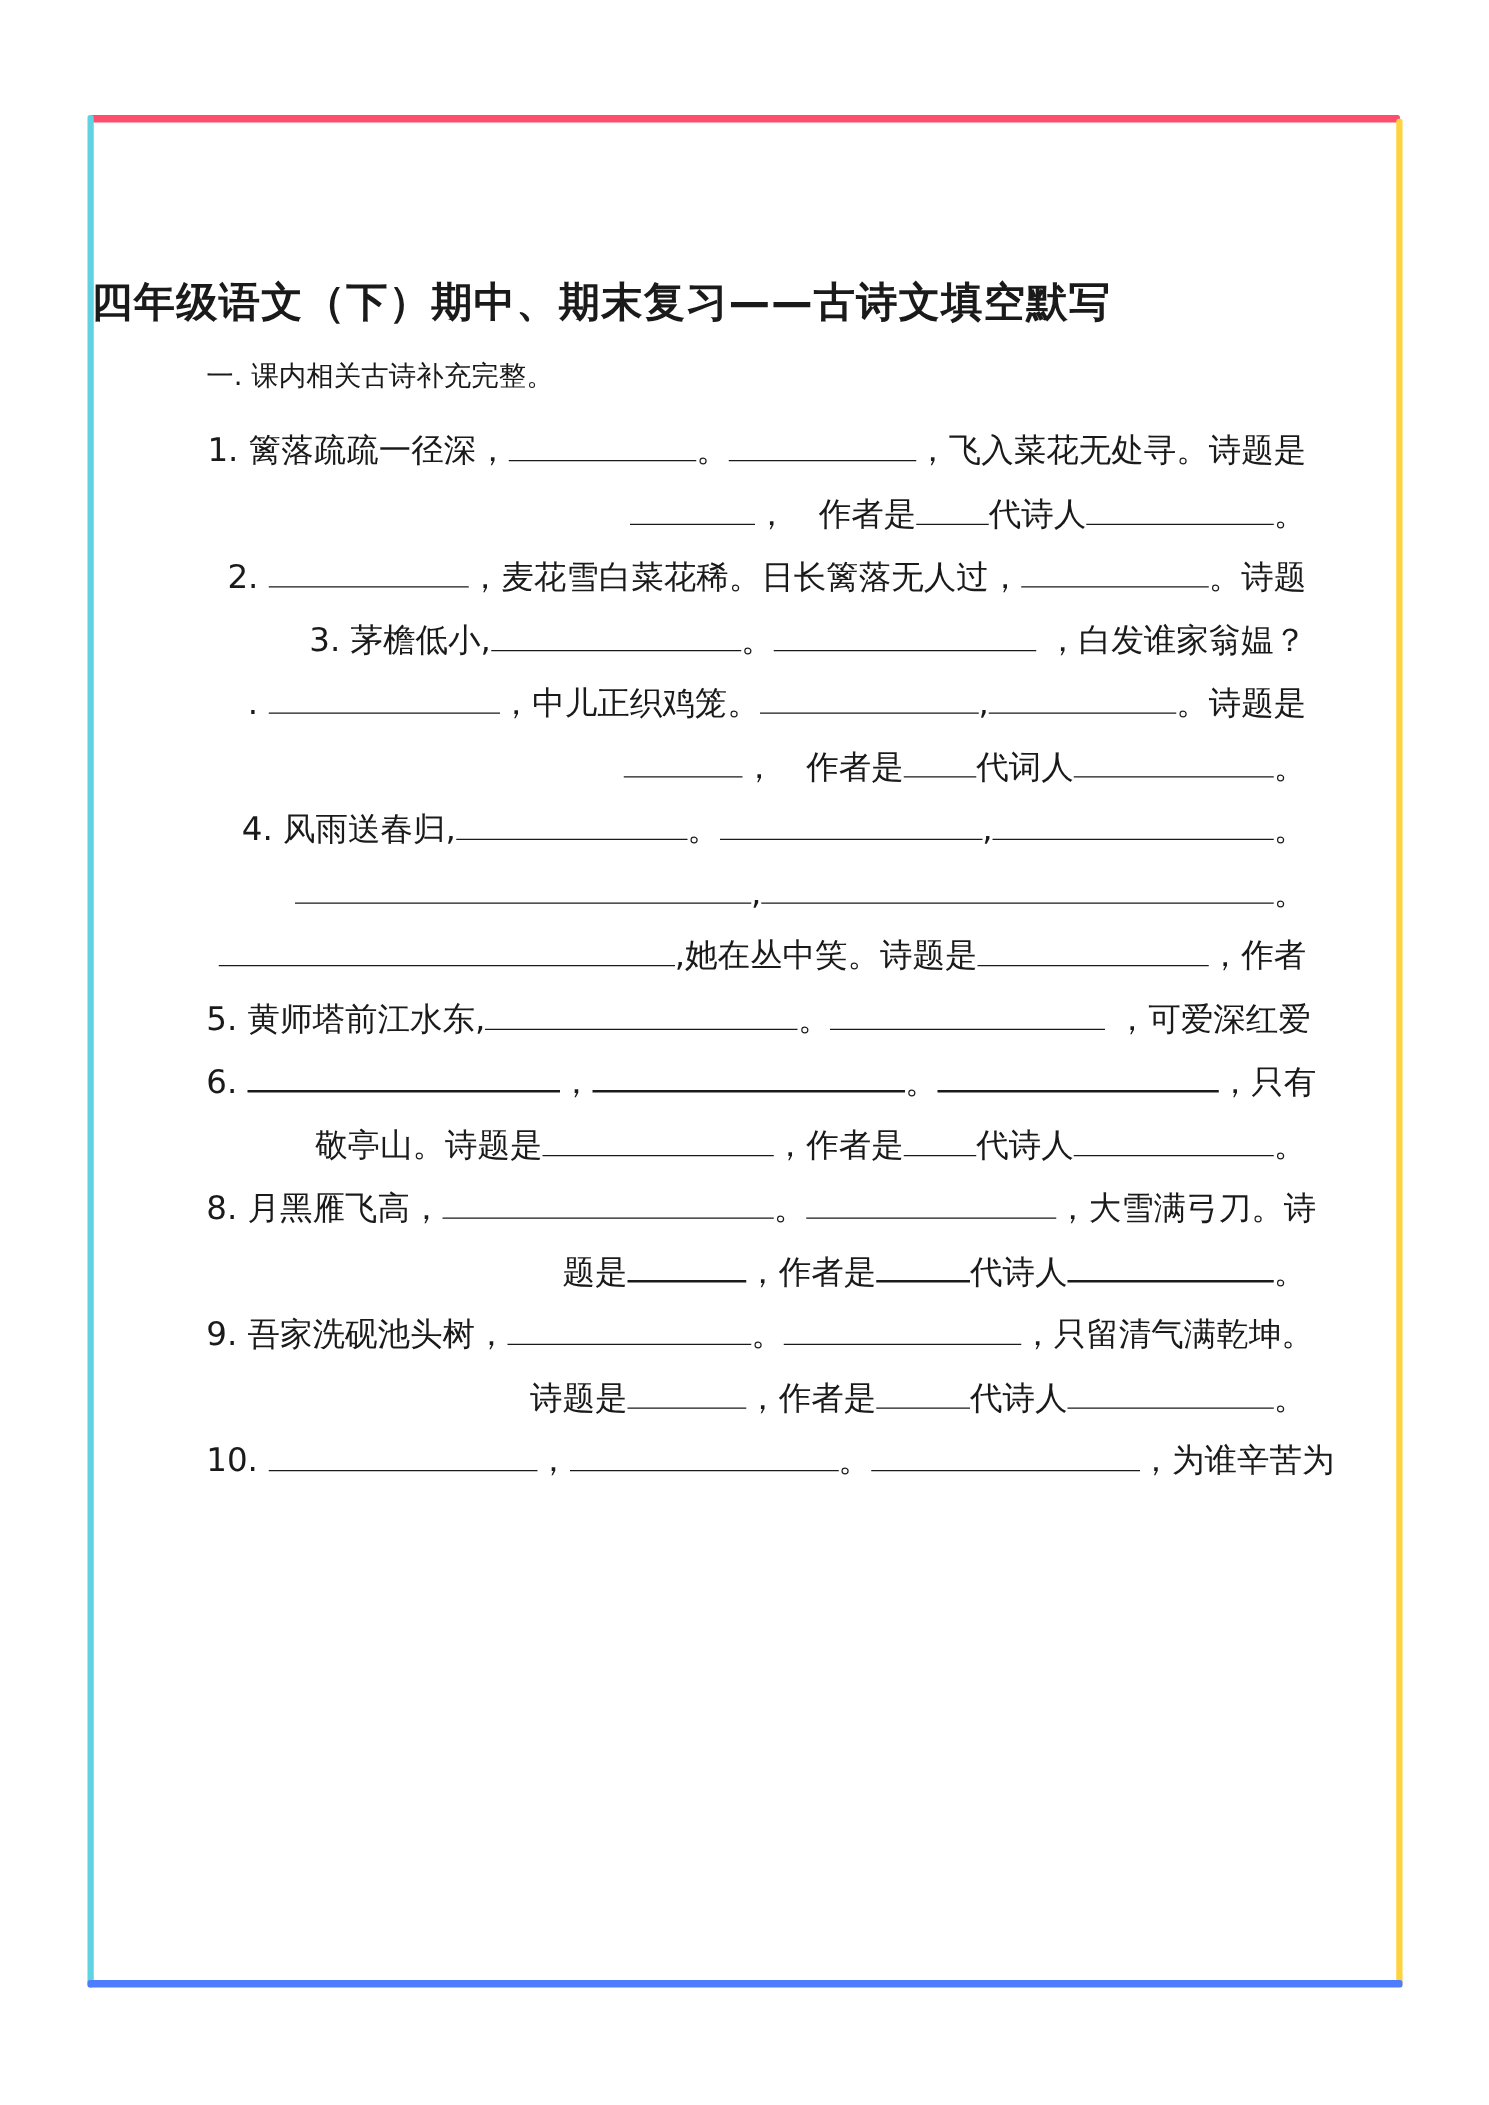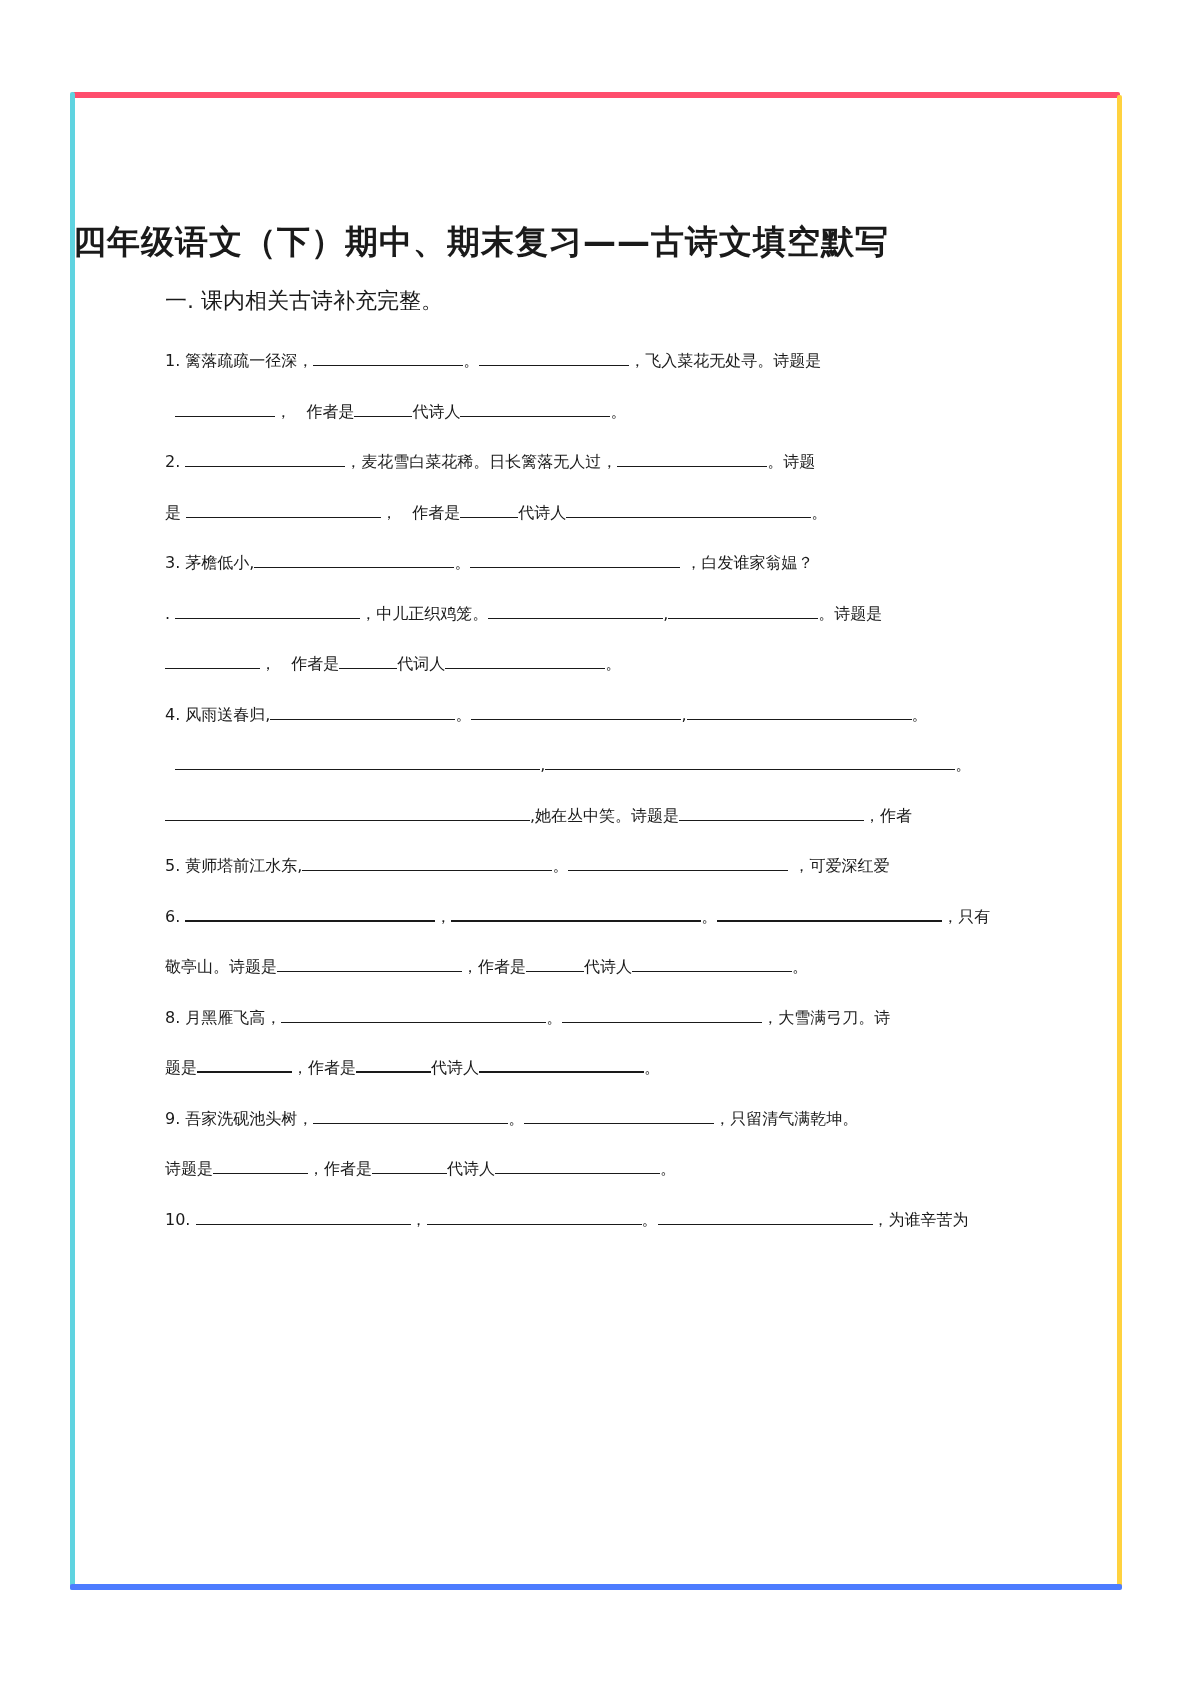--- a/index.html
+++ b/index.html
@@ -72,23 +72,24 @@
     }
     .lines {
       position: absolute;
       left: 165px;
       top: 336px;
       width: 880px;
     }
     .line {
       height: 50.5px;
       line-height: 50.5px;
-      font-size: 16px;
+      font-size: 26px;
       white-space: nowrap;
       font-family: "DejaVu Sans", "Liberation Sans", sans-serif;
+      text-align: right;
     }
     .line span { vertical-align: baseline; }
     .blank {
       display: inline-block;
       border-bottom: 1.6px solid #1a1a1a;
       height: 22px;
       vertical-align: -3px;
     }
     .blank.thick { border-bottom-width: 2.4px; }
   </style>
@@ -100,21 +101,20 @@
 <div class="frame-right"></div>
 <div class="frame-bottom"></div>
 
 <div class="title">四年级语文（下）期中、期末复习——古诗文填空默写</div>
 <div class="section">一. 课内相关古诗补充完整。</div>
 
 <div class="lines" id="lines">
     <div class="line"><span>1.&nbsp;篱落疏疏一径深，</span><span class="blank" style="width: 150px;"></span><span>。</span><span class="blank" style="width: 150px;"></span><span>，飞入菜花无处寻。诗题是</span></div>
     <div class="line"><span>&nbsp;&nbsp;</span><span class="blank" style="width: 100px;"></span><span>，&nbsp;&nbsp;&nbsp;作者是</span><span class="blank" style="width: 58px;"></span><span>代诗人</span><span class="blank" style="width: 150px;"></span><span>。</span></div>
     <div class="line"><span>2.&nbsp;</span><span class="blank" style="width: 160px;"></span><span>，麦花雪白菜花稀。日长篱落无人过，</span><span class="blank" style="width: 150px;"></span><span>。诗题</span></div>
-    <div class="line"><span>是&nbsp;</span><span class="blank" style="width: 195px;"></span><span>，&nbsp;&nbsp;&nbsp;作者是</span><span class="blank" style="width: 58px;"></span><span>代诗人</span><span class="blank" style="width: 245px;"></span><span>。</span></div>
     <div class="line"><span>3.&nbsp;茅檐低小,</span><span class="blank" style="width: 200px;"></span><span>。</span><span class="blank" style="width: 210px;"></span><span>&nbsp;，白发谁家翁媪？</span></div>
     <div class="line"><span>.&nbsp;</span><span class="blank" style="width: 185px;"></span><span>，中儿正织鸡笼。</span><span class="blank" style="width: 175px;"></span><span>,</span><span class="blank" style="width: 150px;"></span><span>。诗题是</span></div>
     <div class="line"><span class="blank" style="width: 95px;"></span><span>，&nbsp;&nbsp;&nbsp;作者是</span><span class="blank" style="width: 58px;"></span><span>代词人</span><span class="blank" style="width: 160px;"></span><span>。</span></div>
     <div class="line"><span>4.&nbsp;风雨送春归,</span><span class="blank" style="width: 185px;"></span><span>。</span><span class="blank" style="width: 210px;"></span><span>,</span><span class="blank" style="width: 225px;"></span><span>。</span></div>
     <div class="line"><span>&nbsp;&nbsp;</span><span class="blank" style="width: 365px;"></span><span>,</span><span class="blank" style="width: 410px;"></span><span>。</span></div>
     <div class="line"><span class="blank" style="width: 365px;"></span><span>,她在丛中笑。诗题是</span><span class="blank" style="width: 185px;"></span><span>，作者</span></div>
     <div class="line"><span>5.&nbsp;黄师塔前江水东,</span><span class="blank" style="width: 250px;"></span><span>。</span><span class="blank" style="width: 220px;"></span><span>&nbsp;，可爱深红爱</span></div>
     <div class="line"><span>6.&nbsp;</span><span class="blank thick" style="width: 250px;"></span><span>，</span><span class="blank thick" style="width: 250px;"></span><span>。</span><span class="blank thick" style="width: 225px;"></span><span>，只有</span></div>
     <div class="line"><span>敬亭山。诗题是</span><span class="blank" style="width: 185px;"></span><span>，作者是</span><span class="blank" style="width: 58px;"></span><span>代诗人</span><span class="blank" style="width: 160px;"></span><span>。</span></div>
     <div class="line"><span>8.&nbsp;月黑雁飞高，</span><span class="blank" style="width: 265px;"></span><span>。</span><span class="blank" style="width: 200px;"></span><span>，大雪满弓刀。诗</span></div>

